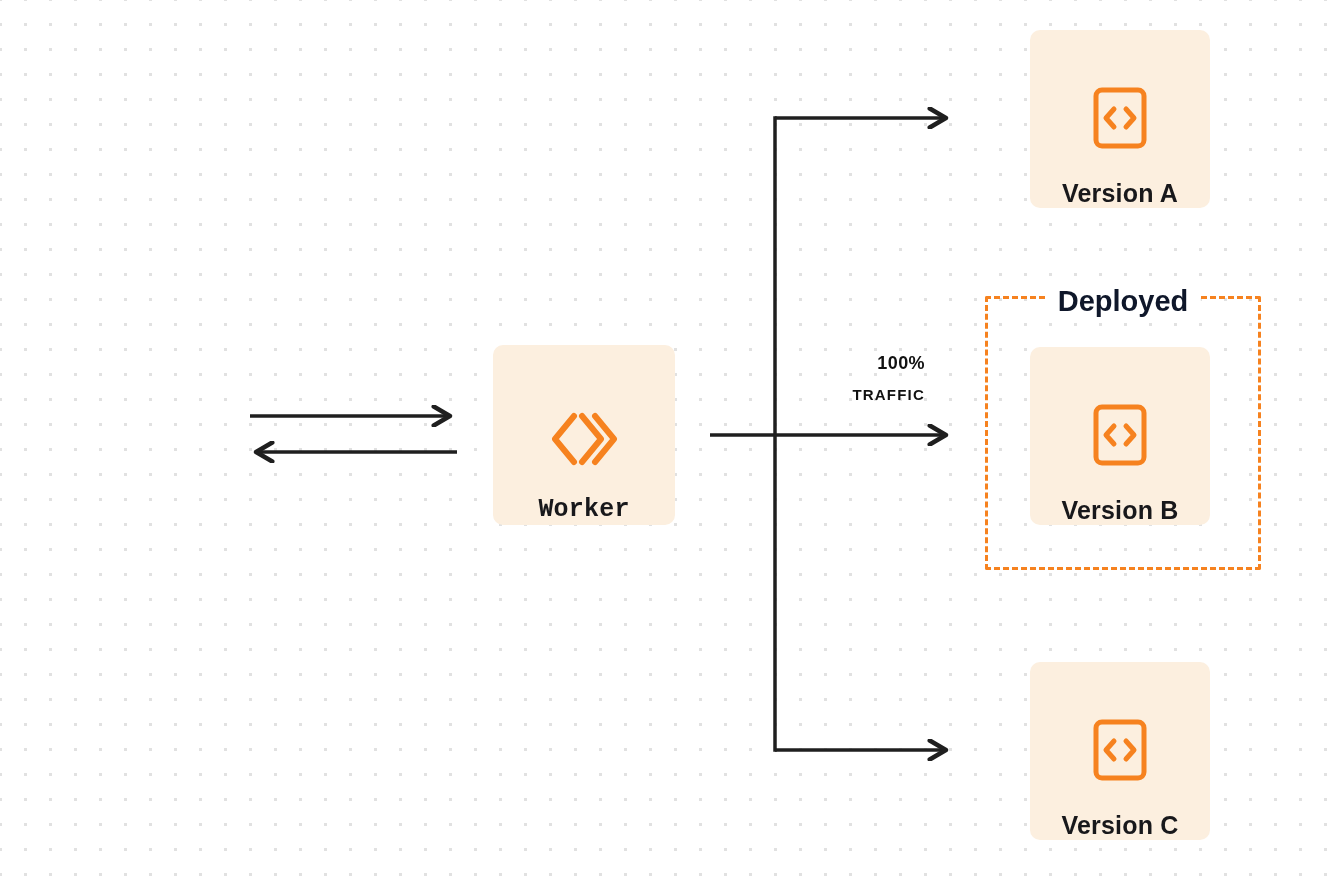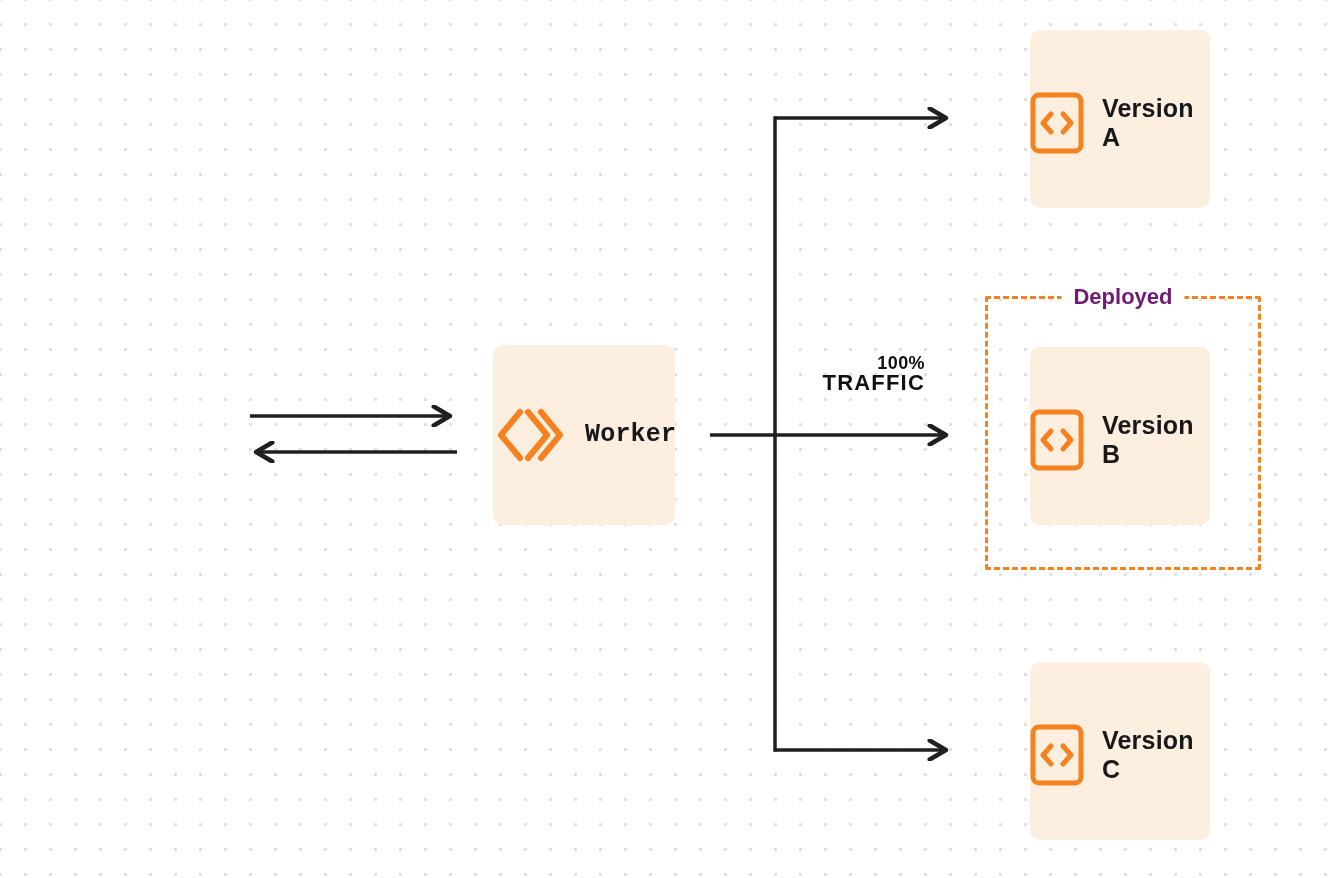--- a/index.html
+++ b/index.html
@@ -17,23 +17,23 @@
     background-position: 13px 12px;
     overflow: hidden;
   }
   .arrows { position: absolute; left: 0; top: 0; width: 1338px; height: 878px; pointer-events: none; }
   .arrow { stroke: #1f1f1f; stroke-width: 3.5; fill: none; }
   .branch { stroke-linecap: square; }
 
   .node {
     position: absolute;
     border-radius: 10px;
-    display: flex; flex-direction: row;
-    align-items: center; justify-content: flex-start;
-    gap: 18px;
+    display: flex; flex-direction: column;
+    align-items: center; justify-content: flex-end;
+    gap: 30px;
   }
   .gray  { background: #f4f4f5; }
   .cream { background: #fcefdf; }
   .node-label {
     font-size: 25px; font-weight: 700; color: #18181b; letter-spacing: 0.2px;
     line-height: 1.15;
   }
   #client    { left: 30px;   top: 345px; width: 181px; height: 180px; }
   #worker    { left: 493px;  top: 345px; width: 182px; height: 180px; font-family: Liberation Mono, monospace; }
   #version-a { left: 1030px; top: 30px;  width: 180px; height: 178px; padding-top: 8px; }
@@ -41,30 +41,30 @@
   #version-c { left: 1030px; top: 662px; width: 180px; height: 178px; padding-top: 8px; }
 
   .icon { display: block; line-height: 0; }
 
   .traffic {
     position: absolute; left: 795px; top: 354px; width: 130px;
     text-align: right; font-weight: 700; color: #111111;
     line-height: 1; pointer-events: none;
   }
   .traffic-percent { font-size: 18px; letter-spacing: 0.4px; }
-  .traffic-word    { font-size: 22px; letter-spacing: 1.2px; }
+  .traffic-word    { font-size: 15px; letter-spacing: 1.2px; margin-top: 15px; }
 
   .deployed {
     position: absolute; left: 985px; top: 296px; width: 276px; height: 274px;
     border: 3px dashed #f6821f; border-radius: 2px;
   }
   .deployed-label {
     position: absolute; top: -15px; left: 50%; transform: translateX(-50%);
     background: #ffffff; padding: 0 12px;
-    color: #701a75; font-weight: 700; font-size: 22px; line-height: 1.2;
+    color: #0f172a; font-weight: 700; font-size: 29px; line-height: 1.2;
     white-space: nowrap;
   }
 </style>
 </head>
 <body>
 
 <div class="canvas">
 
   <svg class="arrows" width="1338" height="878" viewBox="0 0 1338 878">
     <defs>

